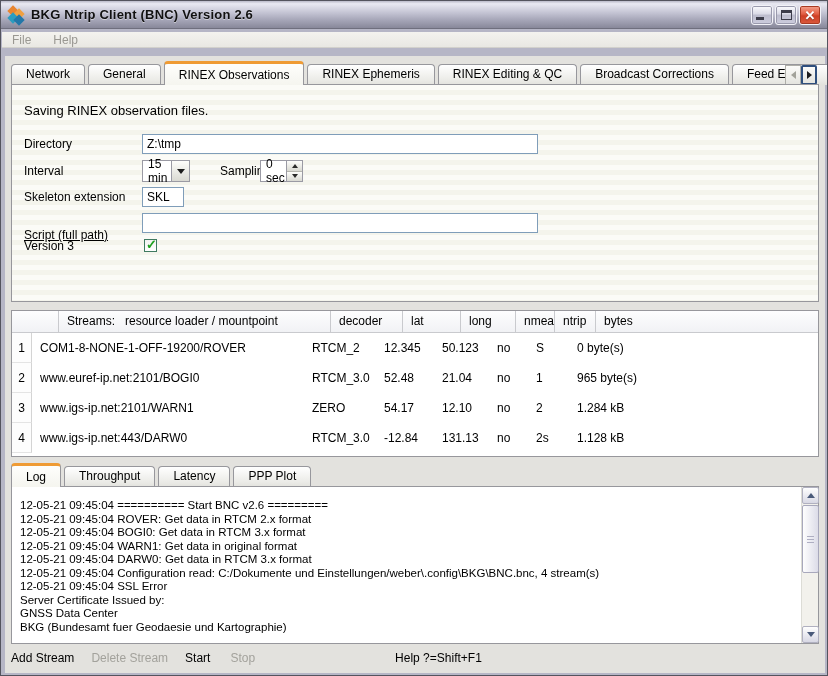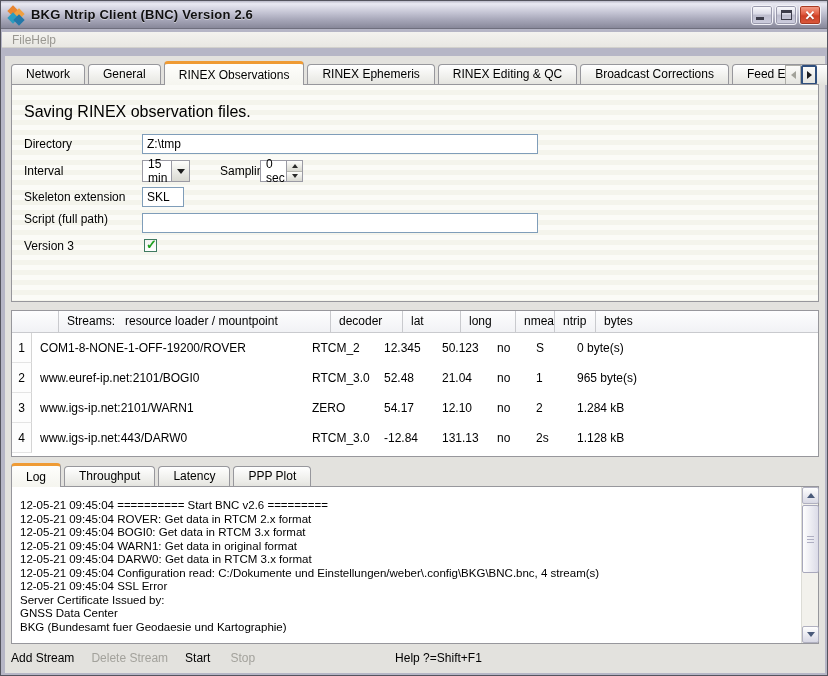--- a/index.html
+++ b/index.html
@@ -29,21 +29,21 @@
     box-shadow:inset 0 0 0 1px #a83a22; }
   .glyph-min { position:absolute; left:4px; bottom:4px; width:8px; height:3px; background:#3c3c4a; }
   .glyph-max { position:absolute; left:5px; top:4px; width:11px; height:10px;
     border:1px solid #3c3c4a; border-top:3px solid #3c3c4a; }
   .glyph-close { position:absolute; left:0; top:1px; width:100%; text-align:center;
     color:#fff; font-weight:bold; font-size:13px; line-height:17px; text-shadow:0 1px 1px rgba(0,0,0,.35); }
 
   
   .menubar { position:absolute; left:1px; top:31px; width:826px; height:16px;
     background:linear-gradient(180deg,#f4f3ef,#e9e8e3); border-bottom:1px solid #d2d1cc;
-    display:flex; align-items:center; padding-left:10px; }
+    display:flex; align-items:center; padding-left:10px; gap:22px; }
   .menu-item { color:#9a9892; font-size:12px; }
 
   
   .client { position:absolute; left:4px; top:55px; width:820px; height:617px; background:#e3e2de; }
 
   
   .tabbar { position:absolute; left:6px; top:5px; height:24px; display:flex; align-items:flex-end; }
   .tab { height:21px; line-height:19px; padding:0 14px; margin-right:3px; font-size:12px;
     background:linear-gradient(180deg,#ffffff,#ebebe7 75%,#e2e2dd);
     border:1px solid #97979c; border-bottom:none; border-radius:4px 4px 0 0; white-space:nowrap; cursor:default; }
@@ -53,21 +53,21 @@
   .tsbtn { width:16px; height:20px; background:linear-gradient(180deg,#fbfbf9,#e4e4df);
     border:1px solid #aeaea8; display:flex; align-items:center; justify-content:center; }
   .tsbtn.focus { border:2px solid #2f4f7d; border-radius:2px; }
   .tri-left  { width:0;height:0;border-top:4px solid transparent;border-bottom:4px solid transparent;border-right:5px solid #a2a29a; }
   .tri-right { width:0;height:0;border-top:4px solid transparent;border-bottom:4px solid transparent;border-left:5px solid #1c1c1c; }
 
   
   .panel { position:absolute; left:6px; top:28px; width:808px; height:218px;
     border:1px solid #97979c; z-index:2;
     background:repeating-linear-gradient(180deg,#fbfbf7 0 5px,#f4f4ec 5px 10px); }
-  .desc { position:absolute; left:12px; top:18px; font-size:16px; }
+  .desc { position:absolute; left:12px; top:18px; font-size:13px; }
   .f-label { position:absolute; left:12px; font-size:12px; line-height:20px; }
   .text-input { position:absolute; height:20px; border:1px solid #7f9db9; background:#fff;
     font-family:"Liberation Sans",sans-serif; font-size:12px; padding:0 4px; }
   .combo { position:absolute; left:130px; top:75px; width:48px; height:22px; border:1px solid #9a9aa4;
     background:#fff; display:flex; align-items:center; }
   .combo-text { flex:1; padding-left:5px; font-size:12px; }
   .combo-btn { width:18px; height:100%; background:linear-gradient(180deg,#fdfdfb,#d9d9d2);
     border-left:1px solid #9a9aa4; display:flex; align-items:center; justify-content:center; }
   .tri-down { width:0;height:0;border-left:4px solid transparent;border-right:4px solid transparent;border-top:5px solid #1c1c1c; }
   .spinner { position:absolute; left:248px; top:75px; width:43px; height:22px; border:1px solid #9a9aa4;
@@ -204,21 +204,21 @@
             </div>
           <div class="spin-btn">
               <div class="mini-down"></div>
             </div>
         </div>
       </div>
 
       <div class="f-label" style="top:102px;">Skeleton extension</div>
       <input class="text-input" style="left: 130px; top: 102px; width: 42px;" value="SKL">
 
-      <div class="f-label" style="top:124px;">Script (full path)</div>
+      <div class="f-label" style="top:140px;text-decoration:underline;">Script (full path)</div>
       <input class="text-input" style="left: 130px; top: 128px; width: 396px;" value="">
 
       <div class="f-label" style="top:151px;">Version 3</div>
       <div class="checkbox">
         <div class="mark">✓</div>
       </div>
     </div>
 
     <div class="table">
       <div class="thead">

